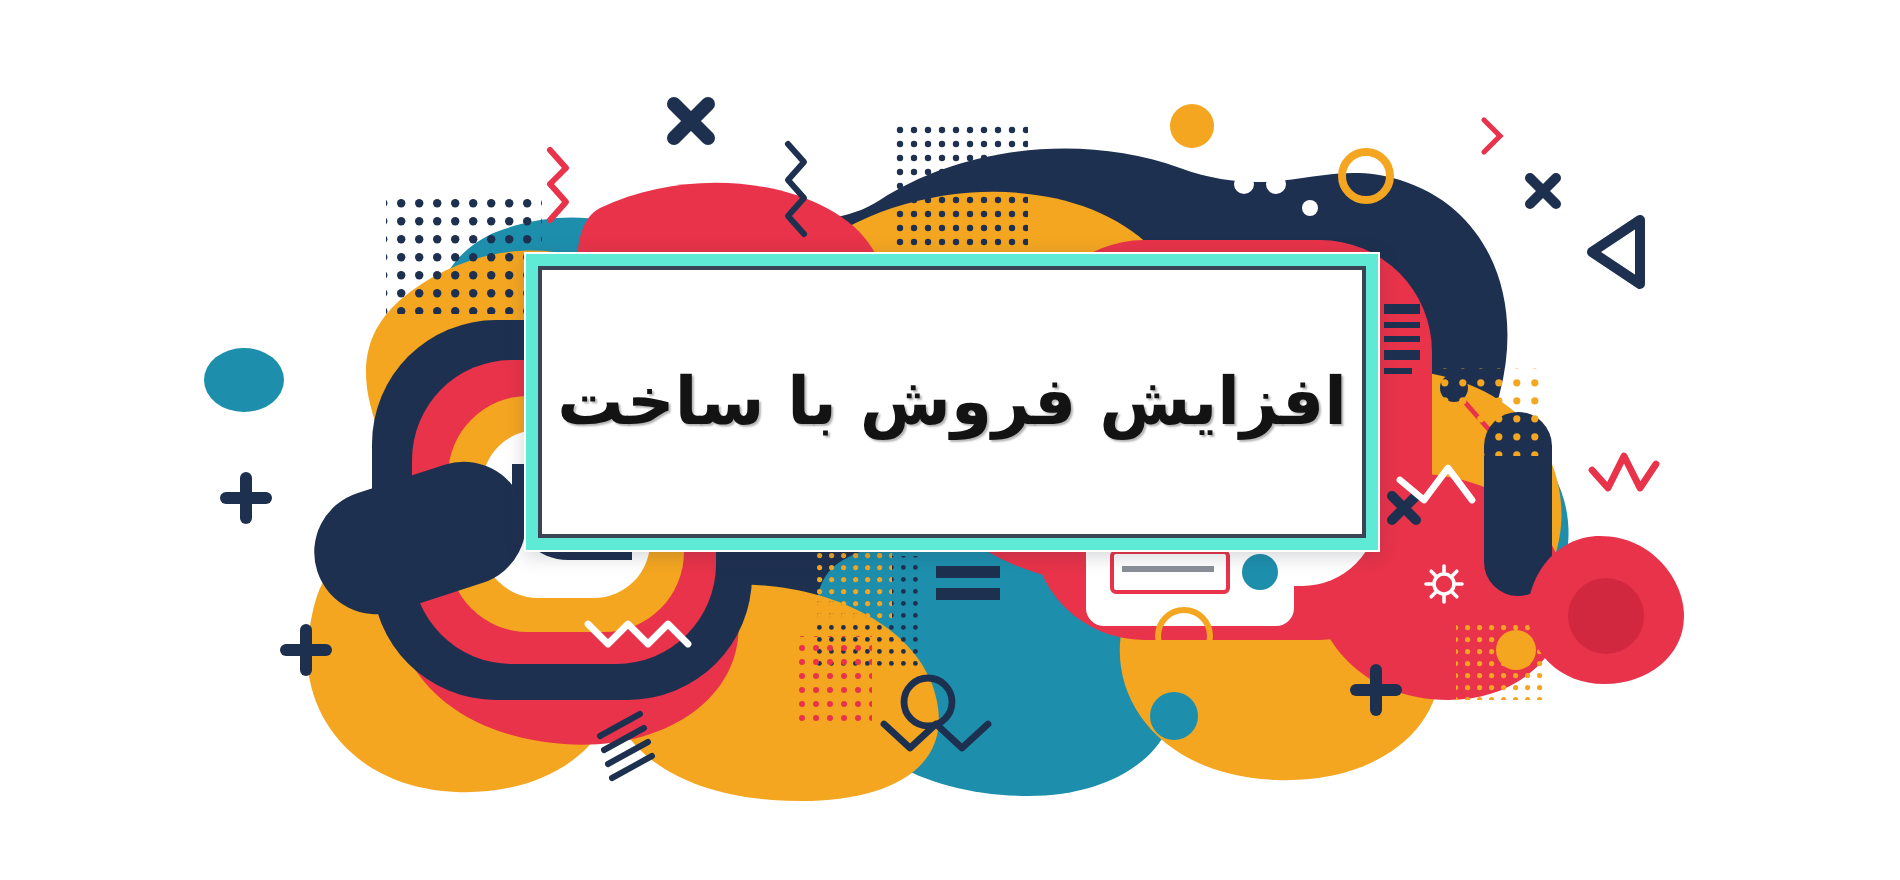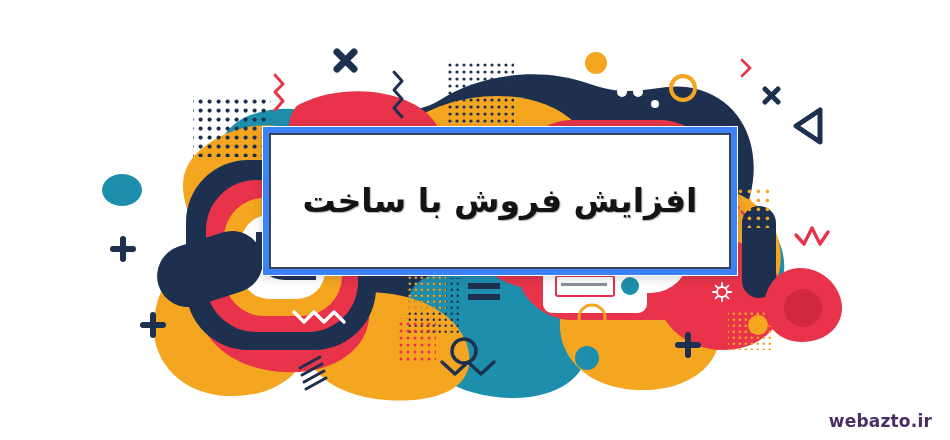--- a/index.html
+++ b/index.html
@@ -8,22 +8,22 @@
     width:950px;height:440px;overflow:hidden;position:relative;
     font-family:"DejaVu Sans","Liberation Sans",sans-serif;
   }
   #banner{
     position:absolute;inset:0;width:950px;height:440px;
     background:#ffffff;overflow:hidden;
   }
   #artwork{position:absolute;left:0;top:0;width:950px;height:440px;}
   
   #headline-card{
-    position:absolute;left:262px;top:126px;width:476px;height:150px;
-    background:#3b82f6;
+    position:absolute;left:262px;top:126px;width:428px;height:150px;
+    background:#5eead4;
     border:1px solid #ffffff;
     box-shadow:0 2px 9px rgba(40,45,60,.20);
     box-sizing:border-box;
     padding:6px;
     z-index:40;
   }
   #headline-inner{
     width:100%;height:100%;box-sizing:border-box;
     border:2px solid #3a4454;
     background:#ffffff;
@@ -302,15 +302,14 @@
       <polyline points="742,60 750,68 742,76" fill="none" stroke="#e8334a" stroke-width="2.6" stroke-linecap="round"></polyline>
     </g>
   </svg>
 
   <div id="headline-card">
     <div id="headline-inner">
       <div class="headline-line">افزایش فروش با ساخت</div>
     </div>
   </div>
 
-  <div id="watermark">webazto.ir</div>
 
 </div>
 
 </body></html>

